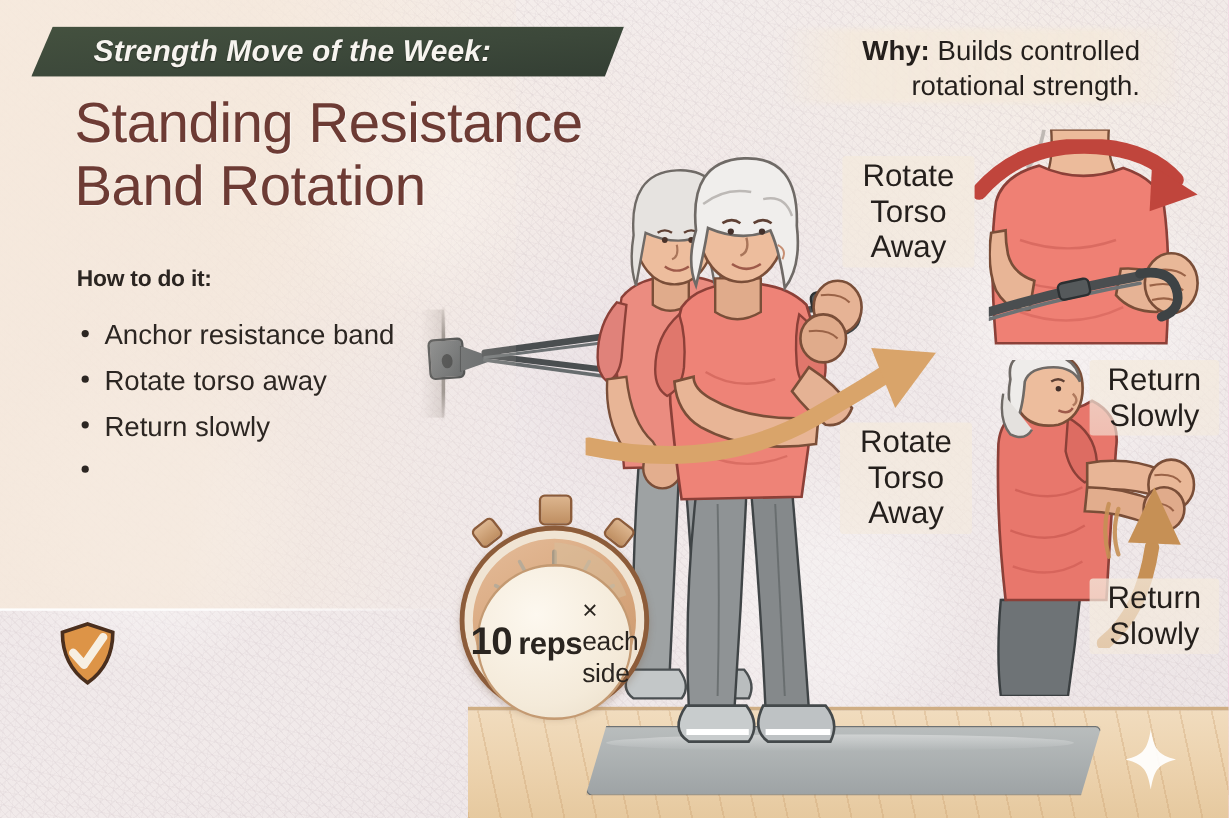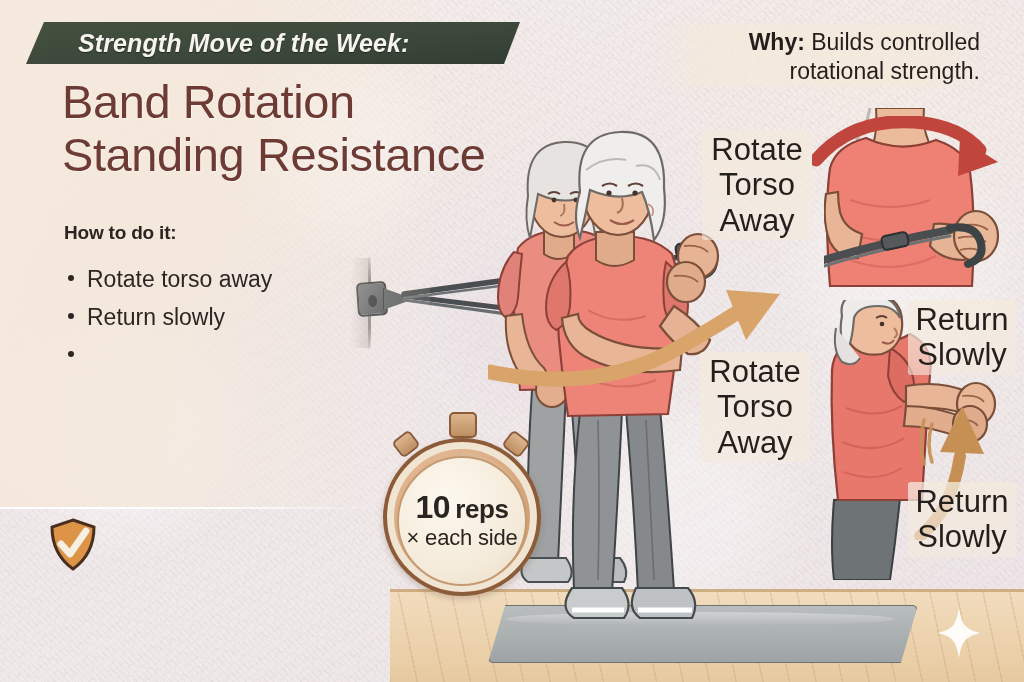--- a/index.html
+++ b/index.html
@@ -95,35 +95,35 @@
     font-size:23px; line-height:1.34; color:#2c2622;
     padding-left:21px; margin-bottom:7px;
   }
   .howto-list li .bullet{
     position:absolute; left:2px; top:11px;
     width:6px; height:6px; border-radius:50%; background:#2c2622;
   }
 
   
   .why{
-    position:absolute; right:44px; top:28px; width:310px;
+    position:absolute; right:74px; top:28px; width:310px;
     text-align:right;
     font-size:23px; line-height:1.26; color:#241f1c;
   }
   .why b{ font-weight:bold; }
   .why-bg{
     position:absolute; right:44px; top:24px; width:330px; height:62px;
     background:linear-gradient(90deg, rgba(244,233,219,0) 0%, rgba(244,233,219,.82) 18%, rgba(244,233,219,.88) 80%, rgba(244,233,219,.2) 100%);
     filter:blur(2px);
   }
 
   
   .callout{
     position:absolute;
-    font-size:31px; line-height:1.14; color:#241f1c;
+    font-size:26px; line-height:1.14; color:#241f1c;
     text-align:center; white-space:pre-line;
     padding:2px 7px;
     background:linear-gradient(180deg, rgba(244,234,221,.78), rgba(244,234,221,.62));
     border-radius:3px;
   }
 
   
   .art{ position:absolute; inset:0; pointer-events:none; }
 
   
@@ -191,25 +191,25 @@
     position:absolute; left:377px; top:412px; width:170px; height:170px;
   }
   .watch-body{
     position:absolute; left:6px; top:26px; width:158px; height:158px;
     border-radius:50%;
     background:linear-gradient(150deg,#e6bf9d 0%, #d9a87f 45%, #c79468 100%);
     border:4px solid #8c5c3a;
     box-shadow:inset 0 0 0 7px #f0e4d3, 0 3px 6px rgba(120,90,65,.3);
   }
   .watch-face{
-    position:absolute; left:20px; top:44px; width:130px; height:130px;
+    position:absolute; left:20px; top:58px; width:130px; height:130px;
     border-radius:50%;
     background:radial-gradient(circle at 38% 32%, #fdf8ef 0%, #f4ead9 65%, #e9dcc6 100%);
     border:2px solid #c49a72;
-    display:flex; flex-direction:column; align-items:center; justify-content:center;
+    display:flex; flex-direction:row; align-items:center; justify-content:center;
   }
   .watch-crown{
     position:absolute; left:72px; top:0px; width:28px; height:26px;
     background:linear-gradient(180deg,#dcb58e,#bf8f62);
     border:2.5px solid #8c5c3a; border-radius:5px;
   }
   .watch-ear{
     position:absolute; width:22px; height:20px;
     background:linear-gradient(180deg,#dcb58e,#bf8f62);
     border:2.5px solid #8c5c3a; border-radius:5px;
@@ -425,26 +425,30 @@
   </div>
 
   <div class="left-panel"></div>
   <div class="panel-divider"></div>
 
   <div class="banner">
     <span class="banner-label">Strength Move of the Week:</span>
   </div>
 
   <h1 class="title">
+    <span>Standing Resistance</span>
     <span>Band Rotation</span>
-    <span>Standing Resistance</span>
   </h1>
 
   <div class="howto-head">How to do it:</div>
   <ul class="howto-list">
+    <li>
+      <span class="bullet"></span>
+      <span>Anchor resistance band</span>
+    </li>
     <li>
       <span class="bullet"></span>
       <span>Rotate torso away</span>
     </li>
     <li>
       <span class="bullet"></span>
       <span>Return slowly</span>
     </li>
     <li>
       <span class="bullet"></span>

